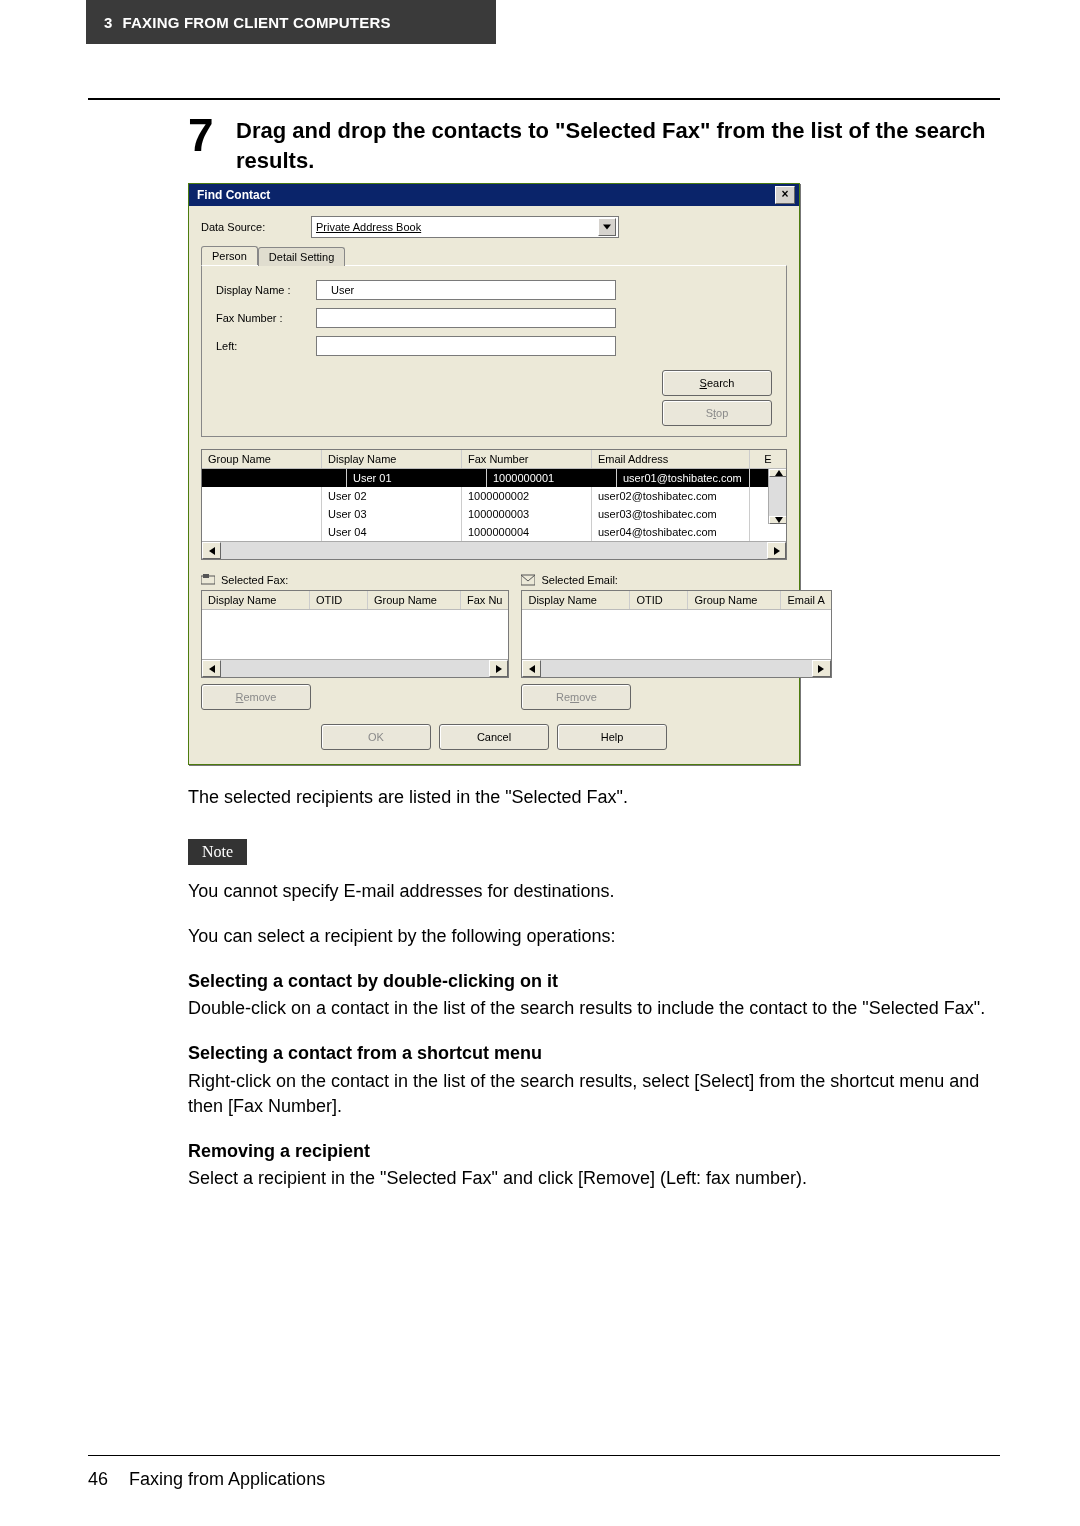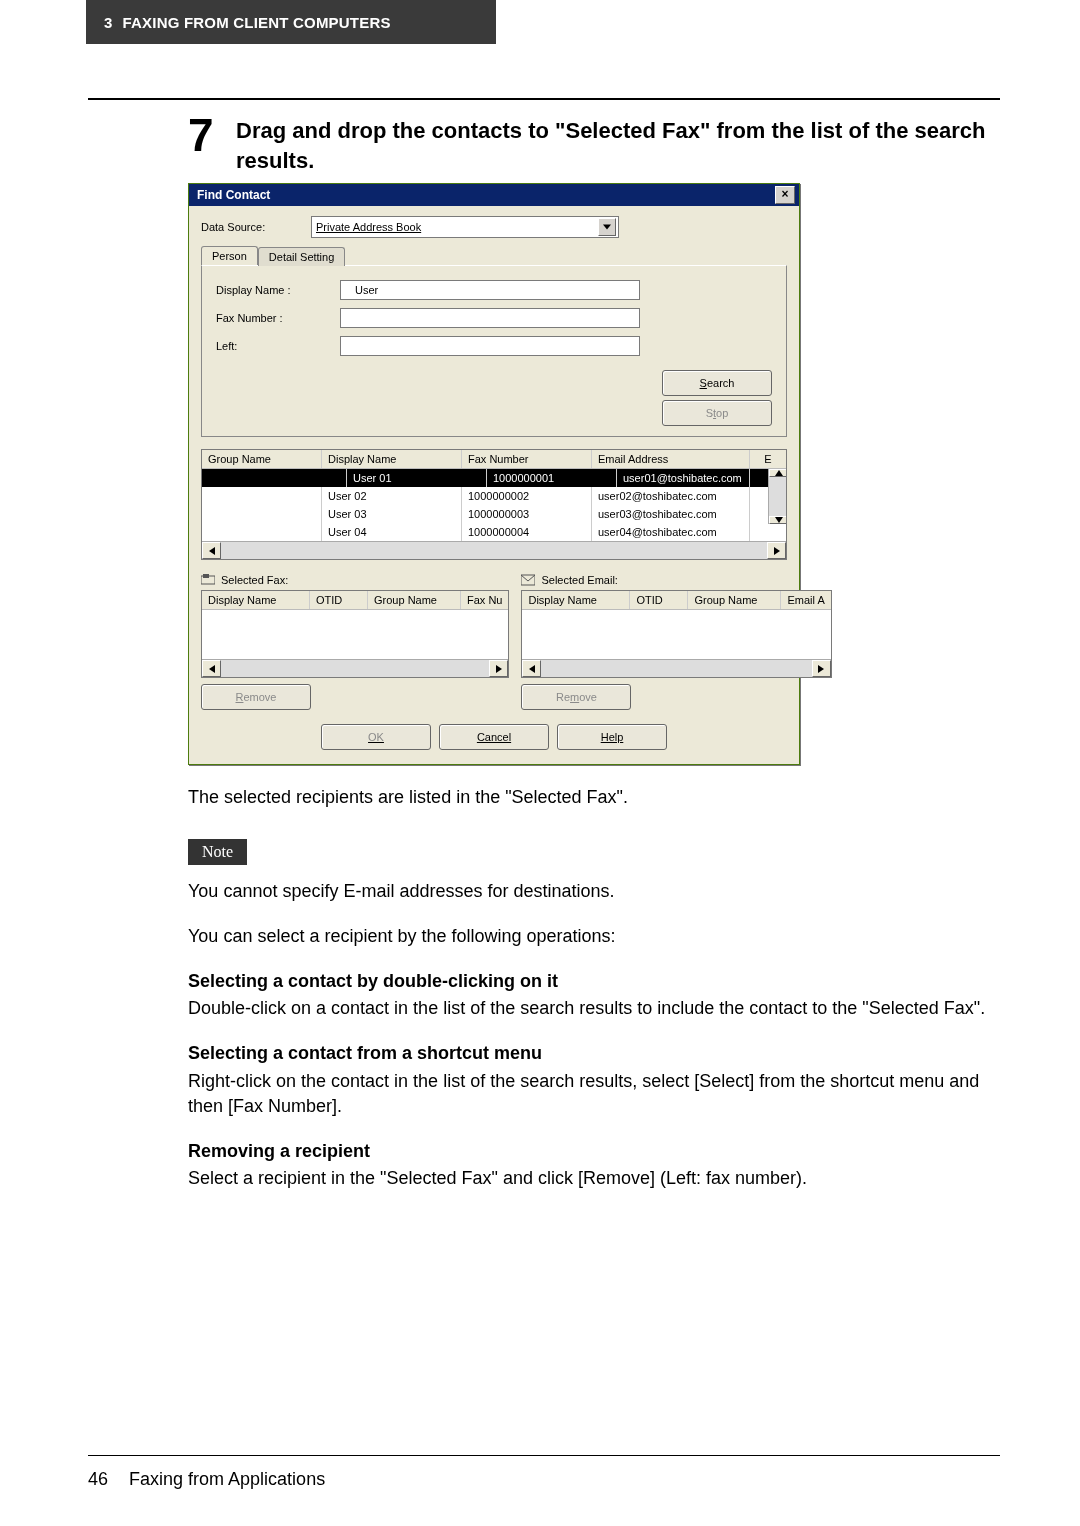--- a/index.html
+++ b/index.html
@@ -148,21 +148,21 @@
   .tab.inactive {
     background: #e0ddcf;
     transform: translateY(1px);
   }
   .tab-pane {
     border: 1px solid #888;
     border-top-color: #fff;
     padding: 14px 14px 10px 14px;
     background: #ece9d8;
   }
-  .field-row { display: flex; align-items: center; margin-bottom: 8px; gap: 24px; }
+  .field-row { display: flex; align-items: center; margin-bottom: 8px; }
   .field-row .flabel { width: 100px; font-size: 11px; }
   .textinput {
     width: 300px;
     height: 20px;
     border: 1px solid #7a7a7a;
     background: #fff;
     padding: 0 14px;
     font-size: 11px;
     box-sizing: border-box;
   }
@@ -259,21 +259,20 @@
   .lh { padding: 3px 6px; border-right: 1px solid #ccc; white-space: nowrap; }
   .lh:last-child { border-right:none; }
   .lbody { flex:1; }
   .pane .btn { margin-top: 6px; align-self: flex-start; }
 
   .dlg-footer {
     display: flex;
     gap: 8px;
     justify-content: center;
     margin-top: 14px;
-    text-decoration: underline;
   }
 
   
   .para {
     margin-top: 20px;
     font-size: 18px;
     color: #000;
     line-height: 1.4;
   }
   .note-tag {

